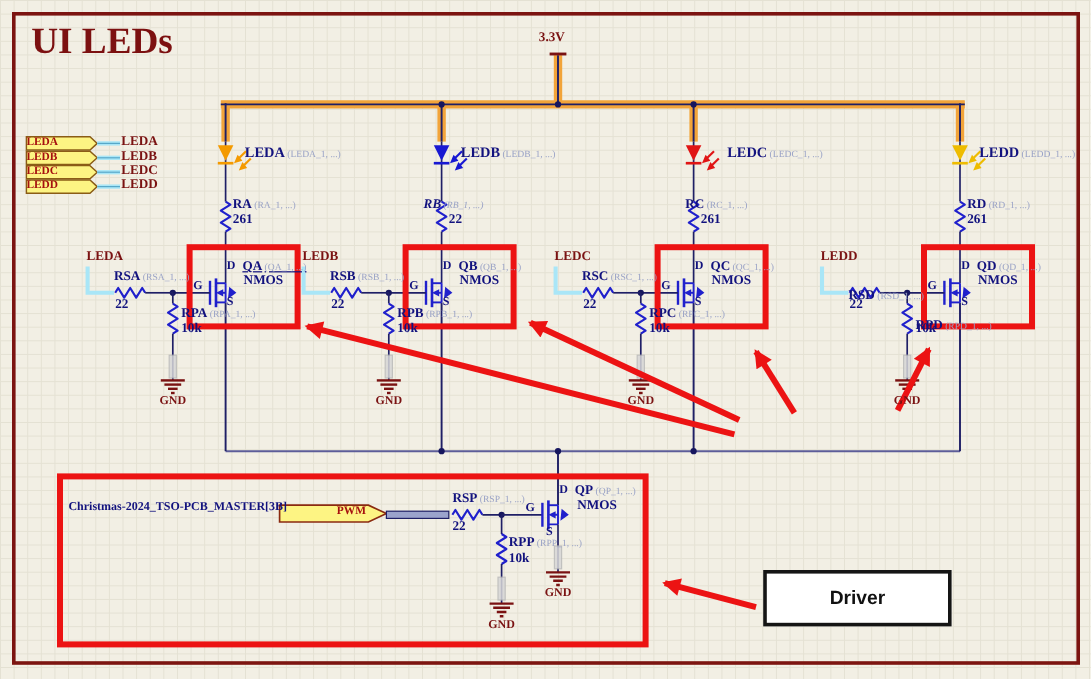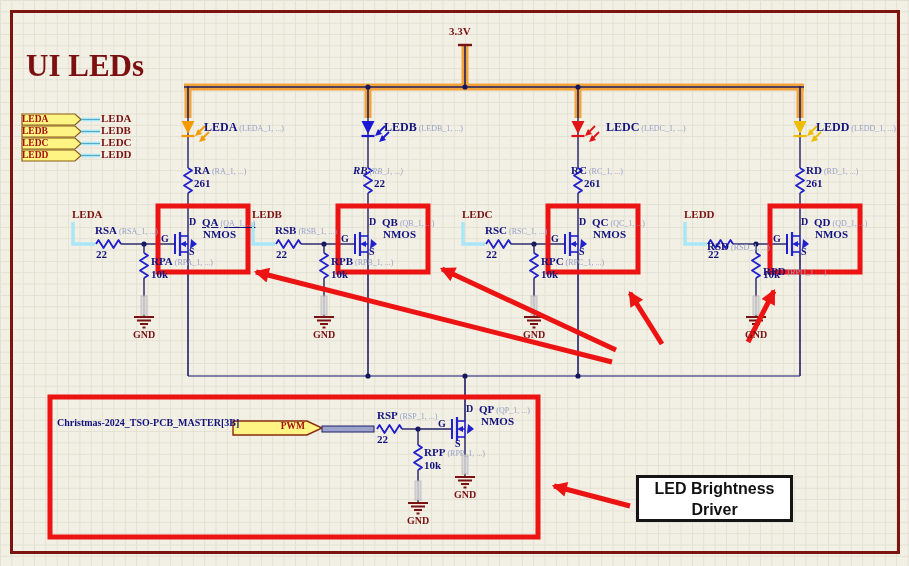--- a/index.html
+++ b/index.html
@@ -17,21 +17,21 @@
   .navy{color:#12127e;font-weight:bold;font-size:11px;}
   .navy12{color:#12127e;font-weight:bold;font-size:12px;text-align:right;}
   .pin{color:#12127e;font-weight:bold;font-size:10px;}
   .mar{color:#7a1212;font-weight:bold;font-size:11px;}
   .gndt{color:#7a1212;font-weight:bold;font-size:10px;text-align:center;}
   .ctr{text-align:left;}
   .rgt{text-align:right;}
   .g{font-size:8px;color:#99a2c6;font-weight:normal;margin-left:2px;}
   .ptext{color:#a61010;font-weight:bold;font-size:9.5px;}
   .sheetref{color:#12127e;font-weight:bold;font-size:10px;}
-  #title{position:absolute;left:26px;top:16px;font-size:31px;font-weight:bold;color:#7c1010;margin-top:32px;}
+  #title{position:absolute;left:26px;top:16px;font-size:31px;font-weight:bold;color:#7c1010;}
   .ann{position:absolute;background:#ffffff;border:3px solid #151515;
        display:flex;flex-direction:column;align-items:center;justify-content:center;
        font-family:"Liberation Sans",sans-serif;font-weight:bold;font-size:16px;
        color:#111;line-height:21px;}
 </style>
 </head>
 <body>
 
 <div id="page">
   <div id="grid"></div>
@@ -335,16 +335,15 @@
       <div class="t navy" style="left: 424px; top: 460px;"><span>10k</span></div>
       <div class="t pin" style="left: 466px; top: 404px;"><span>D</span></div>
       <div class="t navy" style="left: 479px; top: 404px;"><span>QP</span><span class="g">(QP_1, ...)</span></div>
       <div class="t navy" style="left: 481px; top: 416px;"><span>NMOS</span></div>
       <div class="t pin" style="left: 438px; top: 419px;"><span>G</span></div>
       <div class="t pin" style="left: 455px; top: 439px;"><span>S</span></div>
       <div class="t gndt" style="left: 449px; top: 490px; width: 32px;"><span>GND</span></div>
       <div class="t gndt" style="left: 402px; top: 516px; width: 32px;"><span>GND</span></div>
     </div>
   <div class="ann" id="driver-box" style="left:636px;top:475px;width:151px;height:41px;">
-    <span>LED Brightness</span>
     <span>Driver</span>
   </div>
 </div>
 
 </body></html>

